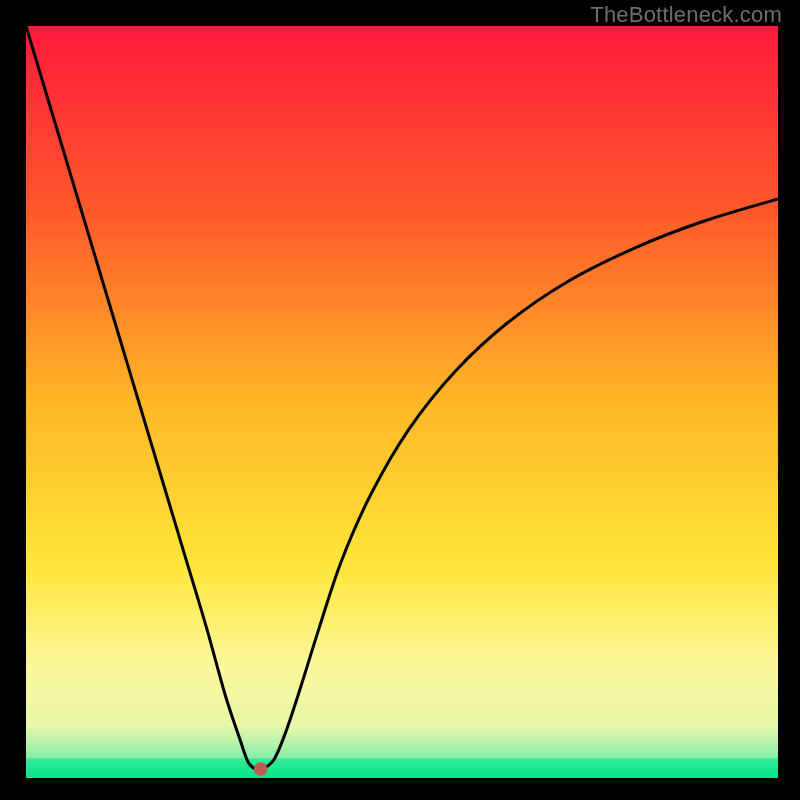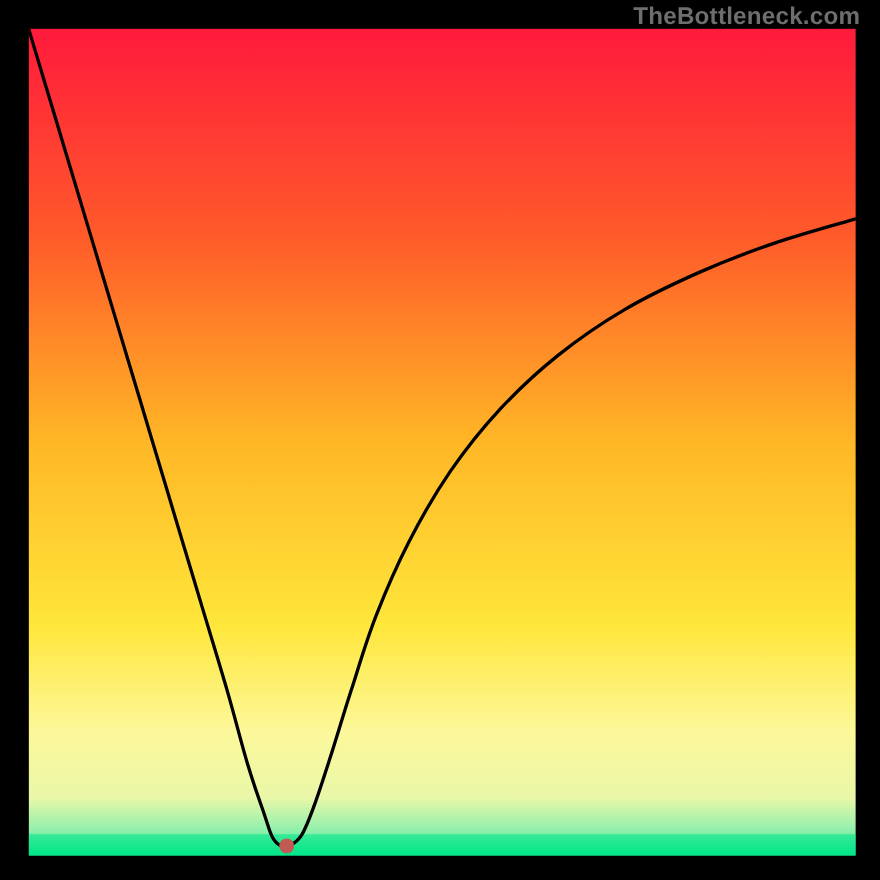--- a/index.html
+++ b/index.html
@@ -16,21 +16,21 @@
     width: 800px;
     height: 800px;
     background: #000;
   }
   .watermark {
     position: absolute;
     top: 2px;
     right: 18px;
     color: #6e6e6e;
     font-size: 22px;
-    font-weight: 700;
+    font-weight: 400;
     letter-spacing: 0.2px;
     z-index: 10;
   }
   .plot {
     position: absolute;
     left: 26px;
     top: 26px;
     width: 752px;
     height: 752px;
   }

